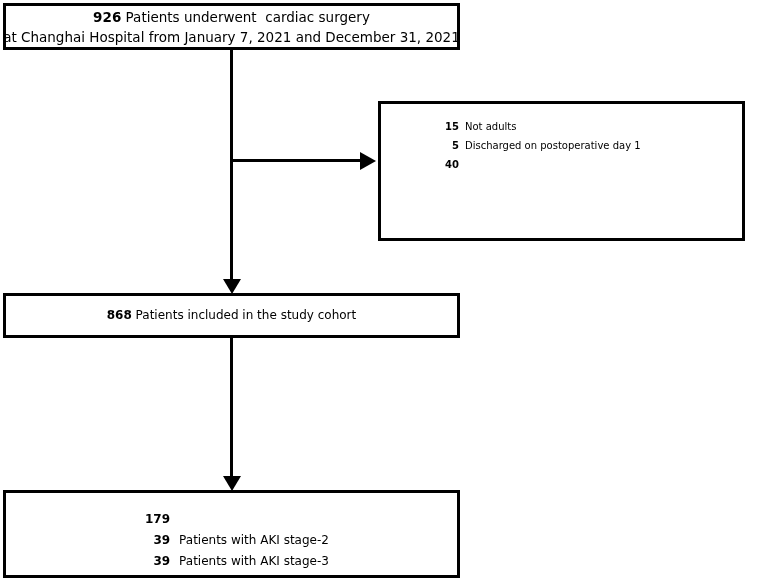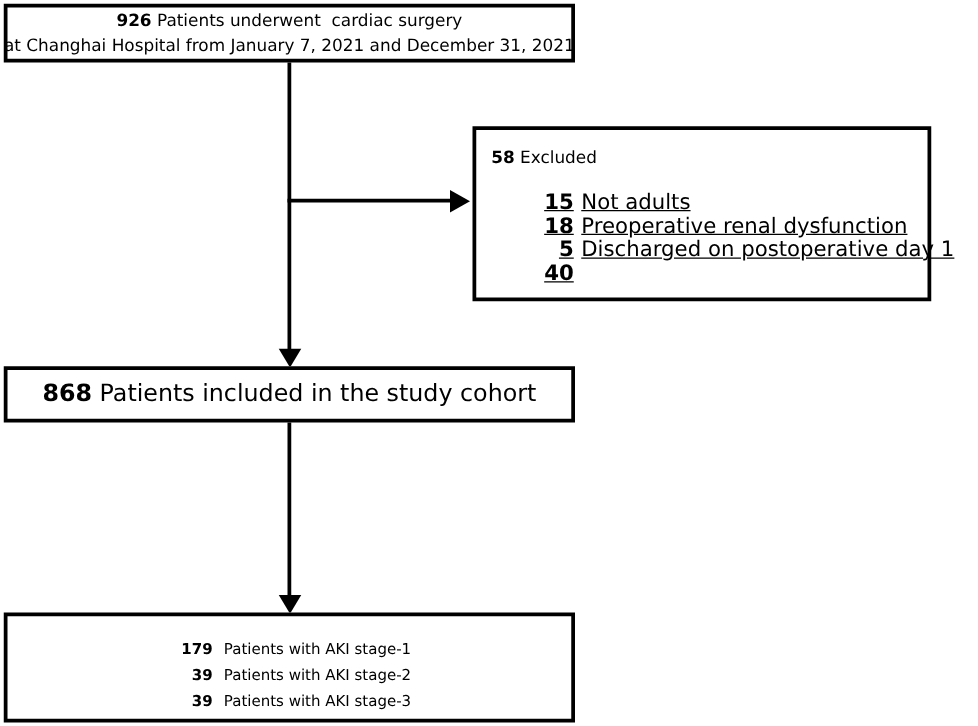--- a/index.html
+++ b/index.html
@@ -63,23 +63,22 @@
     justify-content: flex-start;
     padding: 13px 0 0 12px;
   }
   #excluded-heading {
     font-size: 13.5px;
     line-height: 19px;
     margin-bottom: 17px;
   }
   .reason-row {
     display: flex;
-    font-size: 17px;
+    font-size: 10px;
     line-height: 19px;
-    text-decoration: underline;
   }
   .reason-count {
     font-weight: bold;
     width: 34px;
     text-align: right;
     flex: 0 0 34px;
   }
   .reason-label {
     padding-left: 6px;
     white-space: pre;
@@ -92,21 +91,21 @@
   #box-cohort {
     left: 3px;
     top: 293px;
     width: 457px;
     height: 45px;
   }
   #box-cohort .box-inner {
     align-items: center;
   }
   #cohort-line {
-    font-size: 19px;
+    font-size: 12px;
     line-height: 19px;
     white-space: pre;
     text-align: center;
   }
 
   
   #box-outcomes {
     left: 3px;
     top: 490px;
     width: 457px;
@@ -213,31 +212,26 @@
   </div>
 
   <div class="vline" id="spine-upper"></div>
   <div class="arrow-down" id="arrow-to-cohort"></div>
 
   <div class="hline" id="branch-excluded"></div>
   <div class="arrow-right" id="arrow-to-excluded"></div>
 
   <div class="box" id="box-excluded">
     <div class="box-inner">
-      <div id="excluded-heading"><span class="num">58</span><span> Excluded</span></div>
       <div id="excluded-reasons">
         <div class="reason-row">
           <span class="reason-count">15</span>
           <span class="reason-label">Not adults</span>
         </div>
         <div class="reason-row">
-          <span class="reason-count">18</span>
-          <span class="reason-label">Preoperative renal dysfunction</span>
-        </div>
-        <div class="reason-row">
           <span class="reason-count">5</span>
           <span class="reason-label">Discharged on postoperative day 1</span>
         </div>
         <div class="reason-row">
           <span class="reason-count">40</span>
         </div>
       </div>
     </div>
   </div>
 
@@ -248,21 +242,20 @@
   </div>
 
   <div class="vline" id="spine-lower"></div>
   <div class="arrow-down" id="arrow-to-outcomes"></div>
 
   <div class="box" id="box-outcomes">
     <div class="box-inner">
       <div id="outcome-rows">
         <div class="outcome-row">
           <span class="outcome-count">179</span>
-          <span class="outcome-label">Patients with AKI stage-1</span>
         </div>
         <div class="outcome-row">
           <span class="outcome-count">39</span>
           <span class="outcome-label">Patients with AKI stage-2</span>
         </div>
         <div class="outcome-row">
           <span class="outcome-count">39</span>
           <span class="outcome-label">Patients with AKI stage-3</span>
         </div>
       </div>

